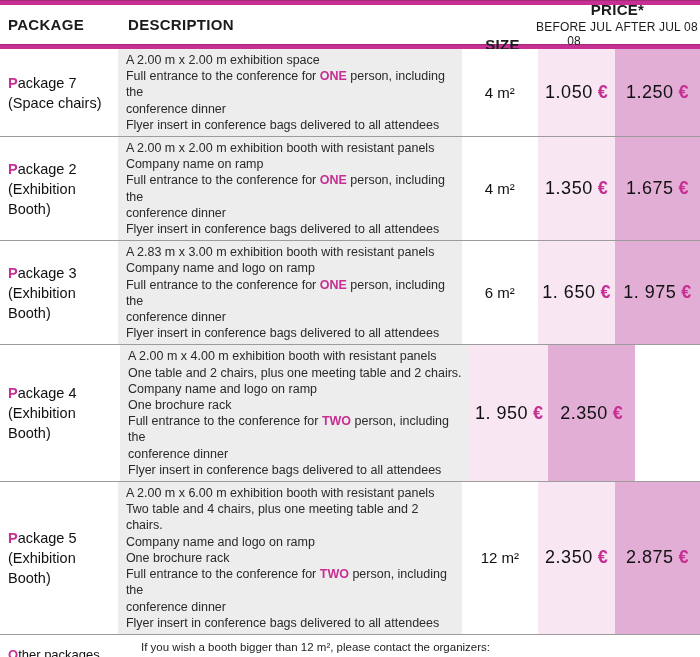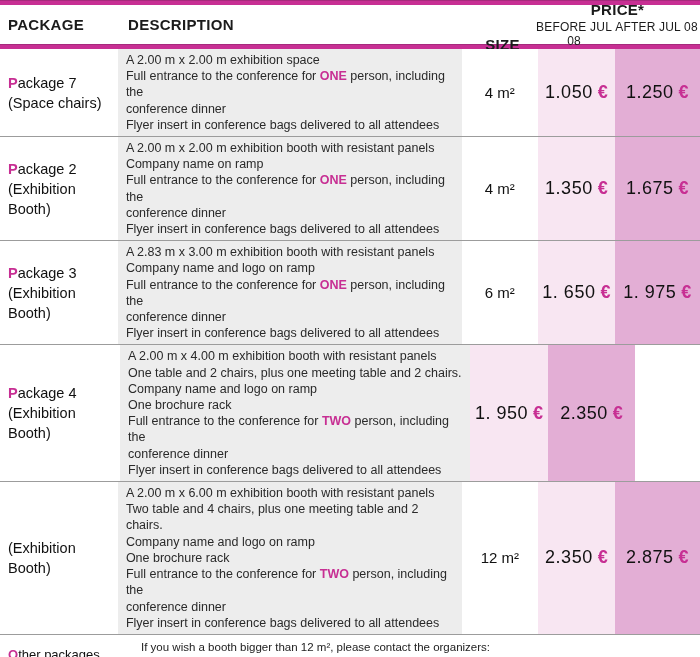--- a/index.html
+++ b/index.html
@@ -162,20 +162,21 @@
       <span class="eur">€</span>
     </div>
     <div class="cell-price cell-after">
       <span class="amt">2.350</span>
       <span class="eur">€</span>
     </div>
   </div>
 
   <div class="row" style="min-height: 122px;">
     <div class="cell-pkg">
+      <div class="pkg-label">Package 5</div>
       <div class="pkg-sub">(Exhibition Booth)</div>
     </div>
     <div class="cell-desc">
           <div class="dline"><span>A 2.00 m x 6.00 m exhibition booth with resistant panels</span></div>
           <div class="dline"><span>Two table and 4 chairs, plus one meeting table and 2 chairs.</span></div>
           <div class="dline"><span>Company name and logo on ramp</span></div>
           <div class="dline"><span>One brochure rack</span></div>
           <div class="dline"><span>Full entrance to the conference for </span><span class="hl">TWO</span><span> person, including the</span></div>
           <div class="dline"><span>conference dinner</span></div>
           <div class="dline"><span>Flyer insert in conference bags delivered to all attendees</span></div>

